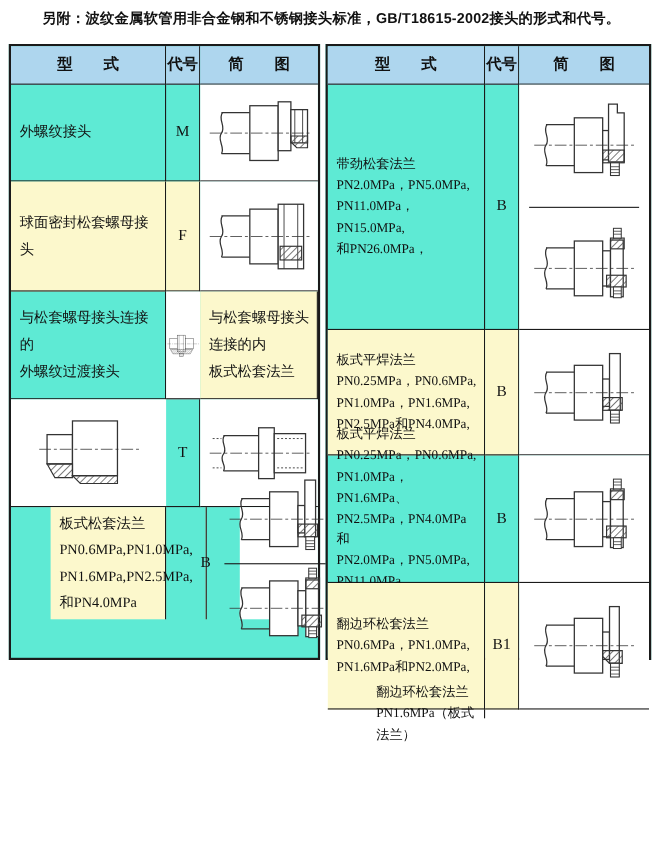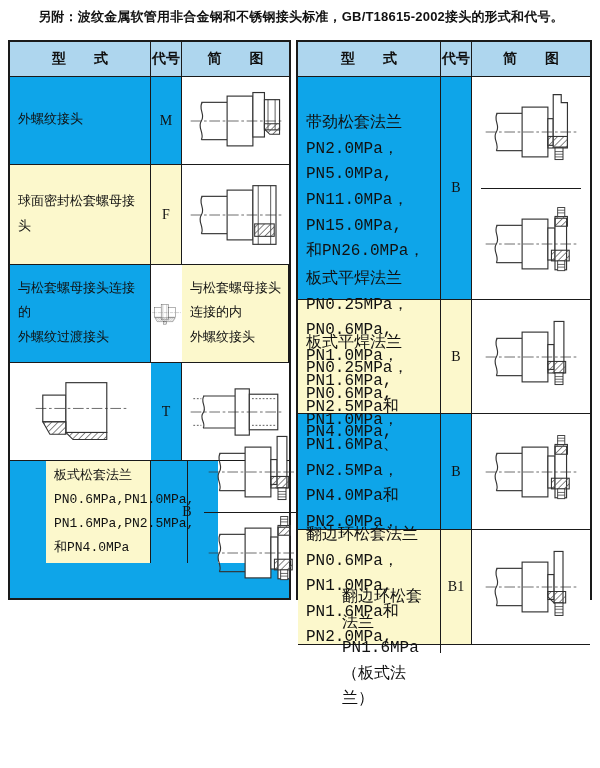--- a/index.html
+++ b/index.html
@@ -1,34 +1,34 @@
 <!DOCTYPE html>
 <html><head>
 <meta charset="utf-8">
 <style>
   html,body{margin:0;padding:0;background:#fff;}
   #page{position:relative;width:600px;height:768px;background:#fff;overflow:hidden;
         font-family:"Liberation Sans",sans-serif;color:#111;}
   #note{position:absolute;left:8px;top:8px;width:586px;font-size:13px;font-weight:600;
         letter-spacing:.2px;text-align:center;}
   .tbl{position:absolute;top:40px;height:560px;box-sizing:border-box;
-       border:2.5px solid #1a1a1a;display:grid;background:#0ea5e9;}
+       border:2.5px solid #1a1a1a;display:grid;background:#5eead4;}
   #tblL{left:8px;width:283px;grid-template-columns:141px 31px auto;
         grid-template-rows:35px 88px 100px 98px 98px 102px auto;}
   #tblR{left:296px;width:296px;grid-template-columns:143px 31px auto;
         grid-template-rows:35px 223px 114px 116px 115px auto;}
   .c{box-sizing:border-box;border-right:1.3px solid #1a1a1a;border-bottom:1.3px solid #1a1a1a;
      min-width:0;min-height:0;}
   .nr{border-right:none;} .nb{border-bottom:none;margin-left:36px;}
   .hd{background:#aed6ee;display:flex;align-items:center;justify-content:center;
       font-size:14px;font-weight:600;}
   .type{display:flex;align-items:center;padding:4px 4px 4px 8px;white-space:pre-line;
-        font-family:Liberation Mono, monospace;}
+        font-family:Liberation Serif, serif;}
   #tblL .type{font-size:13px;line-height:1.85;}
-  #tblR .type{font-size:16px;line-height:1.6;}
+  #tblR .type{font-size:12px;line-height:1.6;}
   .code{display:flex;align-items:center;justify-content:center;
         font-family:"Liberation Serif",serif;font-size:14px;}
   .diag{display:flex;align-items:center;justify-content:center;background:#fff;}
   .split{display:flex;flex-direction:column;padding:0;}
   .split>div{flex:1;display:flex;align-items:center;justify-content:center;}
   .split>div.top{border-bottom:1.3px solid #1a1a1a;}
   .hl{background:#fcf8cc;}
   .dsvg{width:100px;height:80px;display:block;}
 </style>
 </head>
@@ -105,21 +105,21 @@
             <line x1="42" y1="12" x2="42" y2="66"></line>
             <line x1="56" y1="12" x2="56" y2="66"></line>
           </g>
         <polygon points="14,58 86,58 78,72 22,72" fill="url(#hatch)" stroke="#333" stroke-width="1.2"></polygon>
         <rect x="44" y="72" width="12" height="9" fill="url(#hatch)" stroke="#333" stroke-width="1.2"></rect>
         <line x1="4" y1="40" x2="106" y2="40" stroke="#333" stroke-width="0.8" stroke-dasharray="12 3 3 3"></line>
       </svg>
     </div>
 
     <div class="c type hl">与松套螺母接头连接的内
-外螺纹接头</div>
+板式松套法兰</div>
     <div class="c nr diag">
       <svg class="dsvg" viewBox="0 0 110 90">
         <g fill="#fff" stroke="#333" stroke-width="1.3">
           <rect x="12" y="26" width="26" height="30"></rect>
           <rect x="38" y="12" width="46" height="56"></rect>
         </g>
         <polygon points="12,56 38,56 38,70 20,70" fill="url(#hatch)" stroke="#333" stroke-width="1.2"></polygon>
         <polygon points="38,68 84,68 84,76 46,76" fill="url(#hatch)" stroke="#333" stroke-width="1.2"></polygon>
         <line x1="4" y1="41" x2="106" y2="41" stroke="#333" stroke-width="0.8" stroke-dasharray="12 3 3 3"></line>
       </svg>

